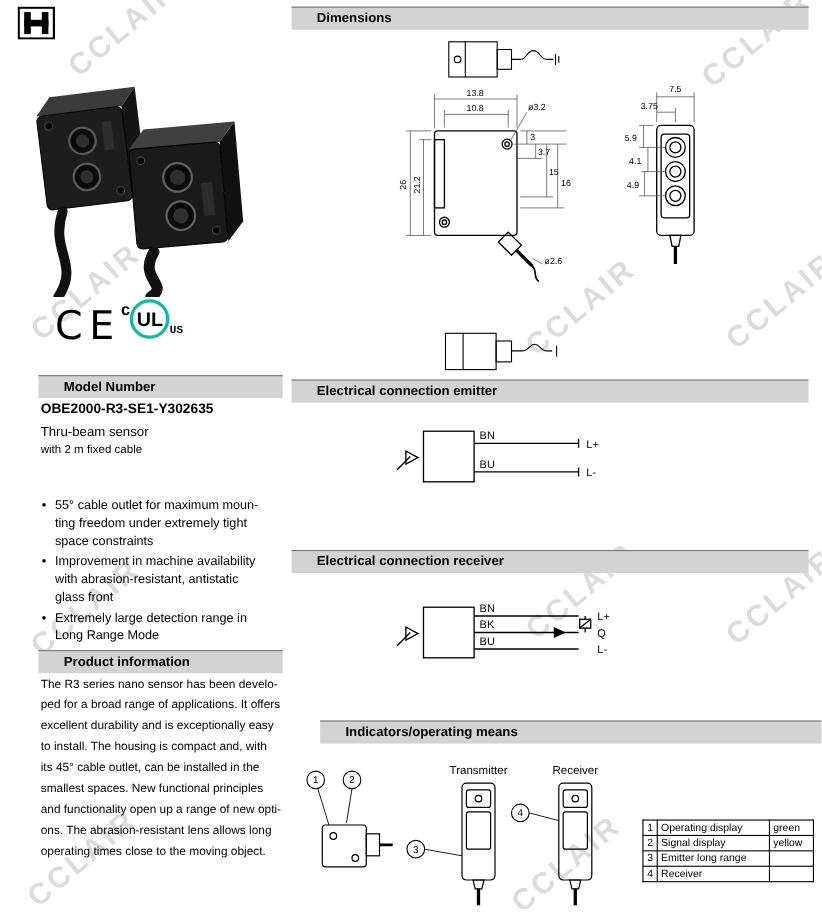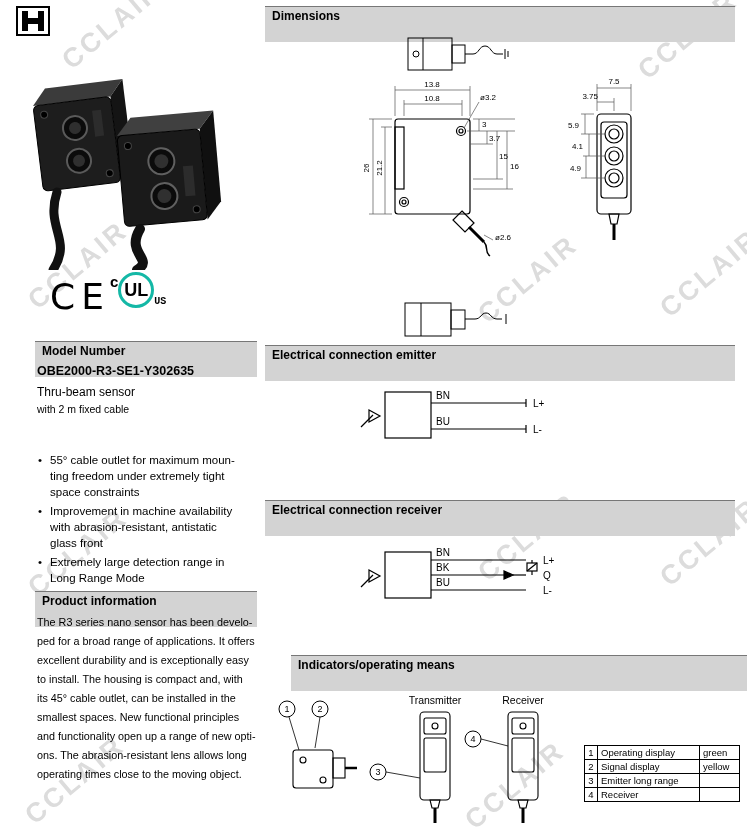--- a/index.html
+++ b/index.html
@@ -3,21 +3,21 @@
 <meta charset="utf-8">
 <style>
   * { margin:0; padding:0; box-sizing:border-box; }
   html,body { background:#fff; }
   .page { position:relative; width:747px; height:829px; background:#fff; overflow:hidden;
           font-family:"Liberation Sans","DejaVu Sans",sans-serif; color:#000; }
   .wm { position:absolute; z-index:0; color:#dcdcdc; font-size:27px; font-weight:bold;
         letter-spacing:3px; transform:rotate(-40deg); white-space:nowrap; pointer-events:none; }
   .abs { position:absolute; z-index:1; }
   .bar { position:absolute; z-index:1; background:#d3d3d3; border-top:1px solid #777;
-         height:36px; line-height:19px; font-size:12px; font-weight:bold; padding-left:7px; }
+         height:21px; line-height:19px; font-size:12px; font-weight:bold; padding-left:23px; }
   .bar-left  { left:35px;  width:222px; }
   .bar-right { left:265px; width:470px; }
   .model-num { font-size:12.5px; font-weight:bold; }
   .sensor-type { font-size:12px; }
   .cable-note { font-size:10.5px; }
   .features { left:37px; top:452px; width:224px; font-size:11.5px; line-height:16px; }
   .feat { position:relative; padding-left:13px; margin-bottom:3px; white-space:pre; }
   .feat::before { content:"•"; position:absolute; left:1px; top:0; }
   .prod-text { left:37px; top:613px; width:226px; font-size:10.8px; line-height:19px; white-space:pre; }
   .ce { left:50px; top:276px; font-size:36px; letter-spacing:6px; font-family:"DejaVu Sans",sans-serif; }

